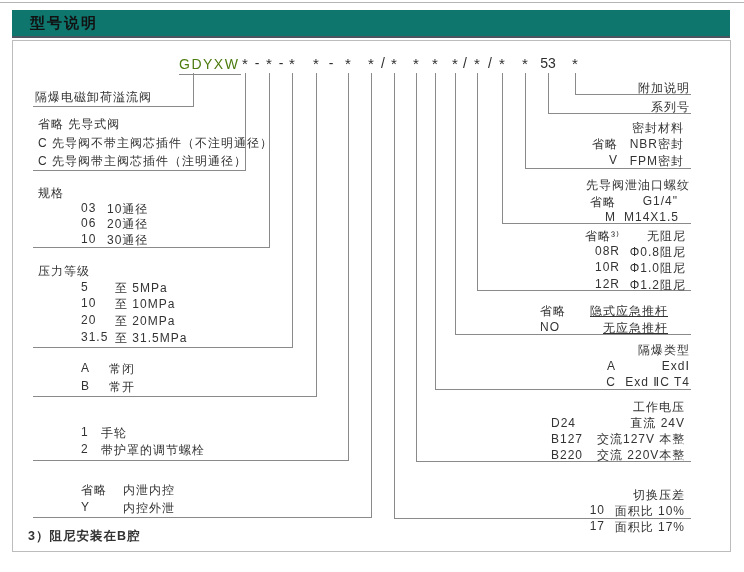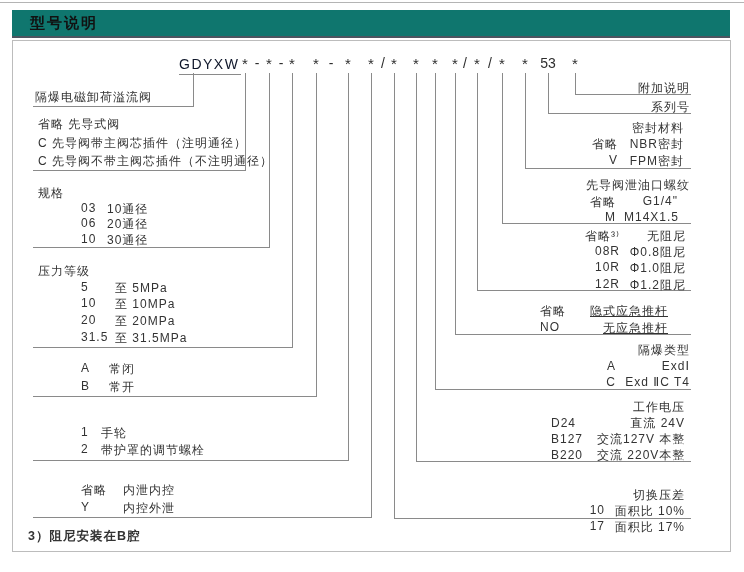--- a/index.html
+++ b/index.html
@@ -6,21 +6,21 @@
   .screen{
     position:relative;width:744px;height:572px;background:#ffffff;overflow:hidden;
     font-family:"Liberation Sans","DejaVu Sans",sans-serif;color:#333;
   }
   .top-rule{position:absolute;left:0;top:2px;width:744px;height:0;border-top:1px solid #b4b4b4;}
   .header-bar{position:absolute;left:12px;top:10px;width:718px;height:26px;background:#0f766e;border-bottom:2px solid #4c5560;}
   .header-title{position:absolute;left:18px;top:4px;font-size:15px;font-weight:bold;color:#111;letter-spacing:2px;}
   .content-box{position:absolute;left:12px;top:40px;width:717px;height:510px;border:1px solid #bcbcbc;background:#fff;}
 
   
-  .model-prefix{position:absolute;left:179px;top:56px;font-size:14px;letter-spacing:1.5px;color:#0f172a;border-bottom:1px solid #8a8a8a;padding:0 2px 2px 0;}
+  .model-prefix{position:absolute;left:179px;top:56px;font-size:14px;letter-spacing:1.5px;color:#4d7c0f;border-bottom:1px solid #8a8a8a;padding:0 2px 2px 0;}
   .tok{position:absolute;top:55px;transform:translateX(-50%);font-size:14px;color:#2e2e2e;white-space:nowrap;}
   .tok.star{font-size:15px;}
   .tk0{left:245px}.tk1{left:257px}.tk2{left:269px}.tk3{left:281px}.tk4{left:292px}
   .tk5{left:316px}.tk6{left:331px}.tk7{left:348px}.tk8{left:371px}.tk9{left:383px}
   .tk10{left:394px}.tk11{left:416px}.tk12{left:435px}.tk13{left:455px}.tk14{left:465px}
   .tk15{left:477px}.tk16{left:490px}.tk17{left:502px}.tk18{left:525px}.tk19{left:548px}.tk20{left:575px}
 
   
   .conn{position:absolute;top:73px;}
   .conn.l{border-right:1px solid #8a8a8a;border-bottom:1px solid #8a8a8a;left:33px;}
@@ -119,22 +119,22 @@
   <div class="conn r cr5"></div>
   <div class="conn r cr6"></div>
   <div class="conn r cr7"></div>
   <div class="conn r cr8"></div>
   <div class="conn r cr9"></div>
 
   <div class="lbl" style="left:35px;top:89px;">隔爆电磁卸荷溢流阀</div>
 
   <div class="lgroup g-pilot">
     <div class="row">省略 先导式阀</div>
+    <div class="row">C 先导阀不带主阀芯插件（不注明通径）</div>
     <div class="row">C 先导阀带主阀芯插件（注明通径）</div>
-    <div class="row">C 先导阀不带主阀芯插件（不注明通径）</div>
   </div>
 
   <div class="lgroup g-spec">
     <div class="row">规格</div>
     <div class="row">
         <span class="code">03</span>
         <span>10通径</span>
       </div>
     <div class="row">
         <span class="code">06</span>

